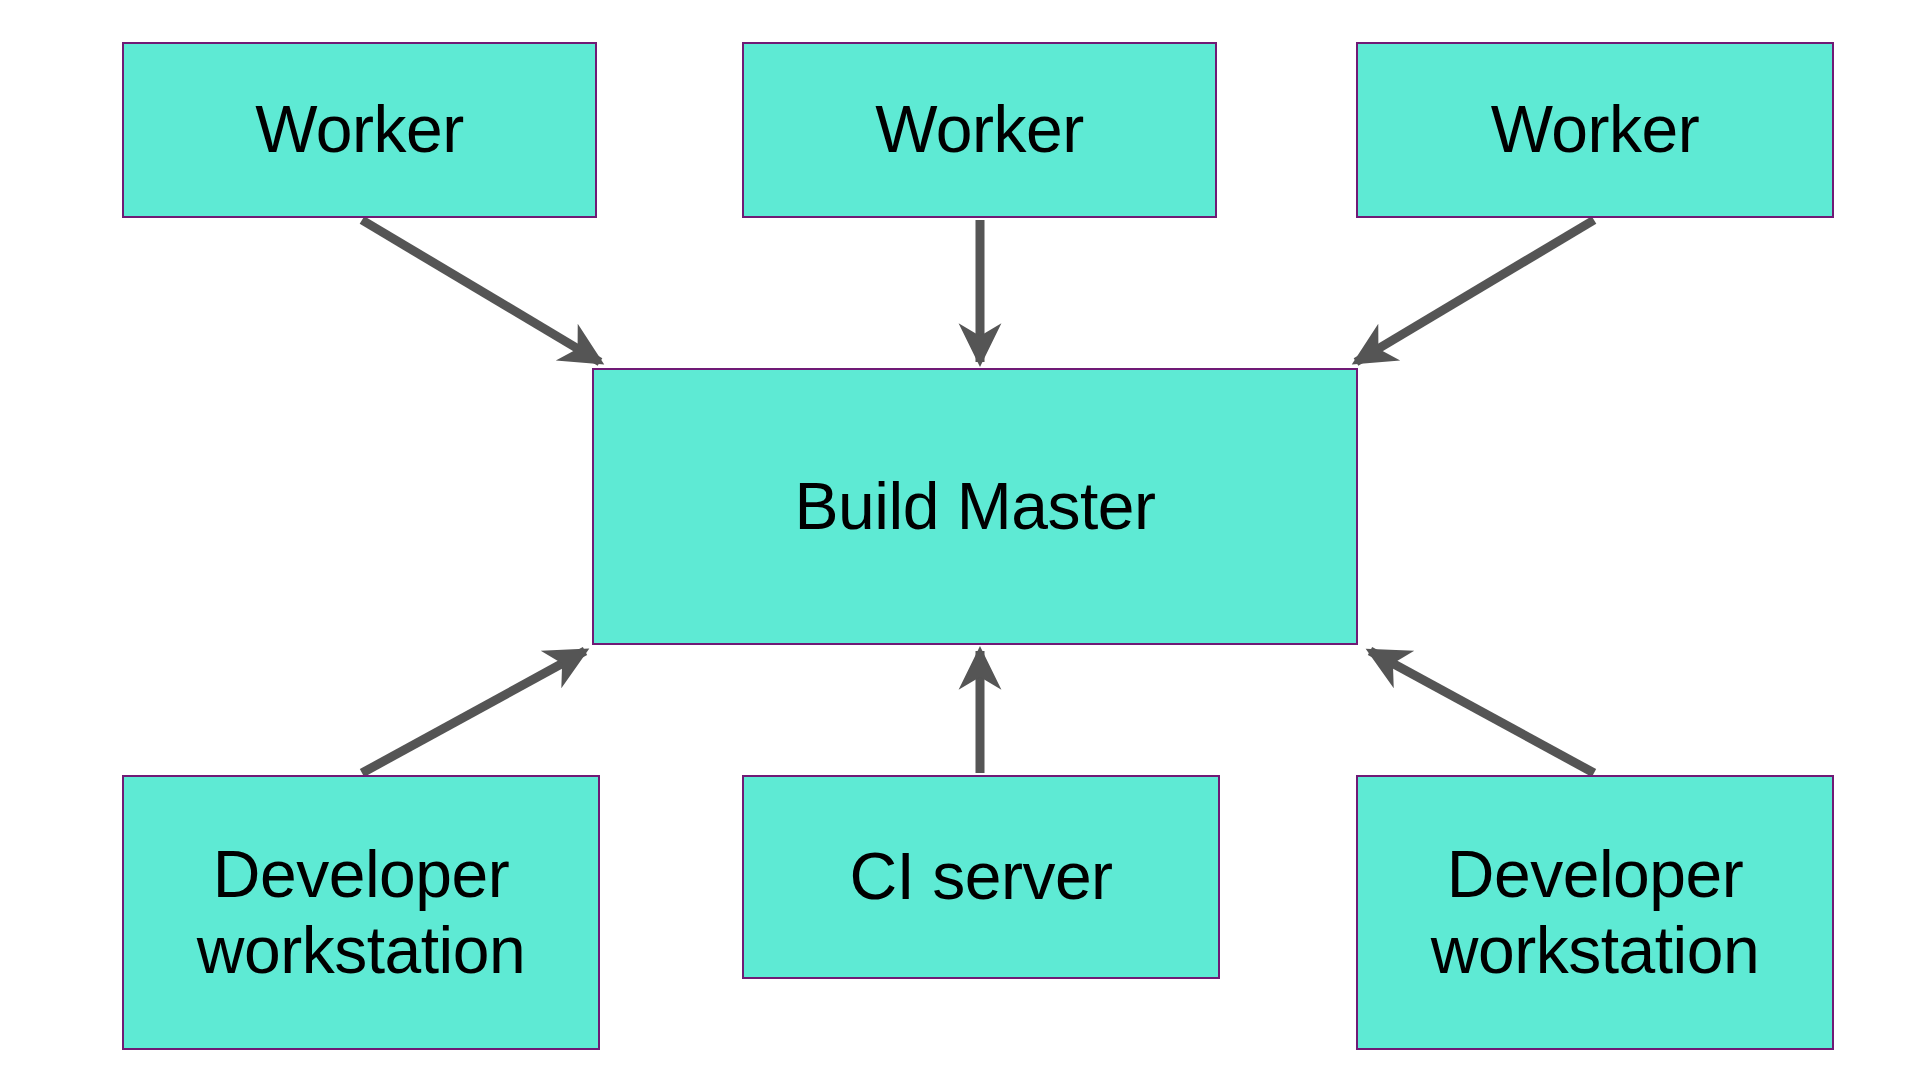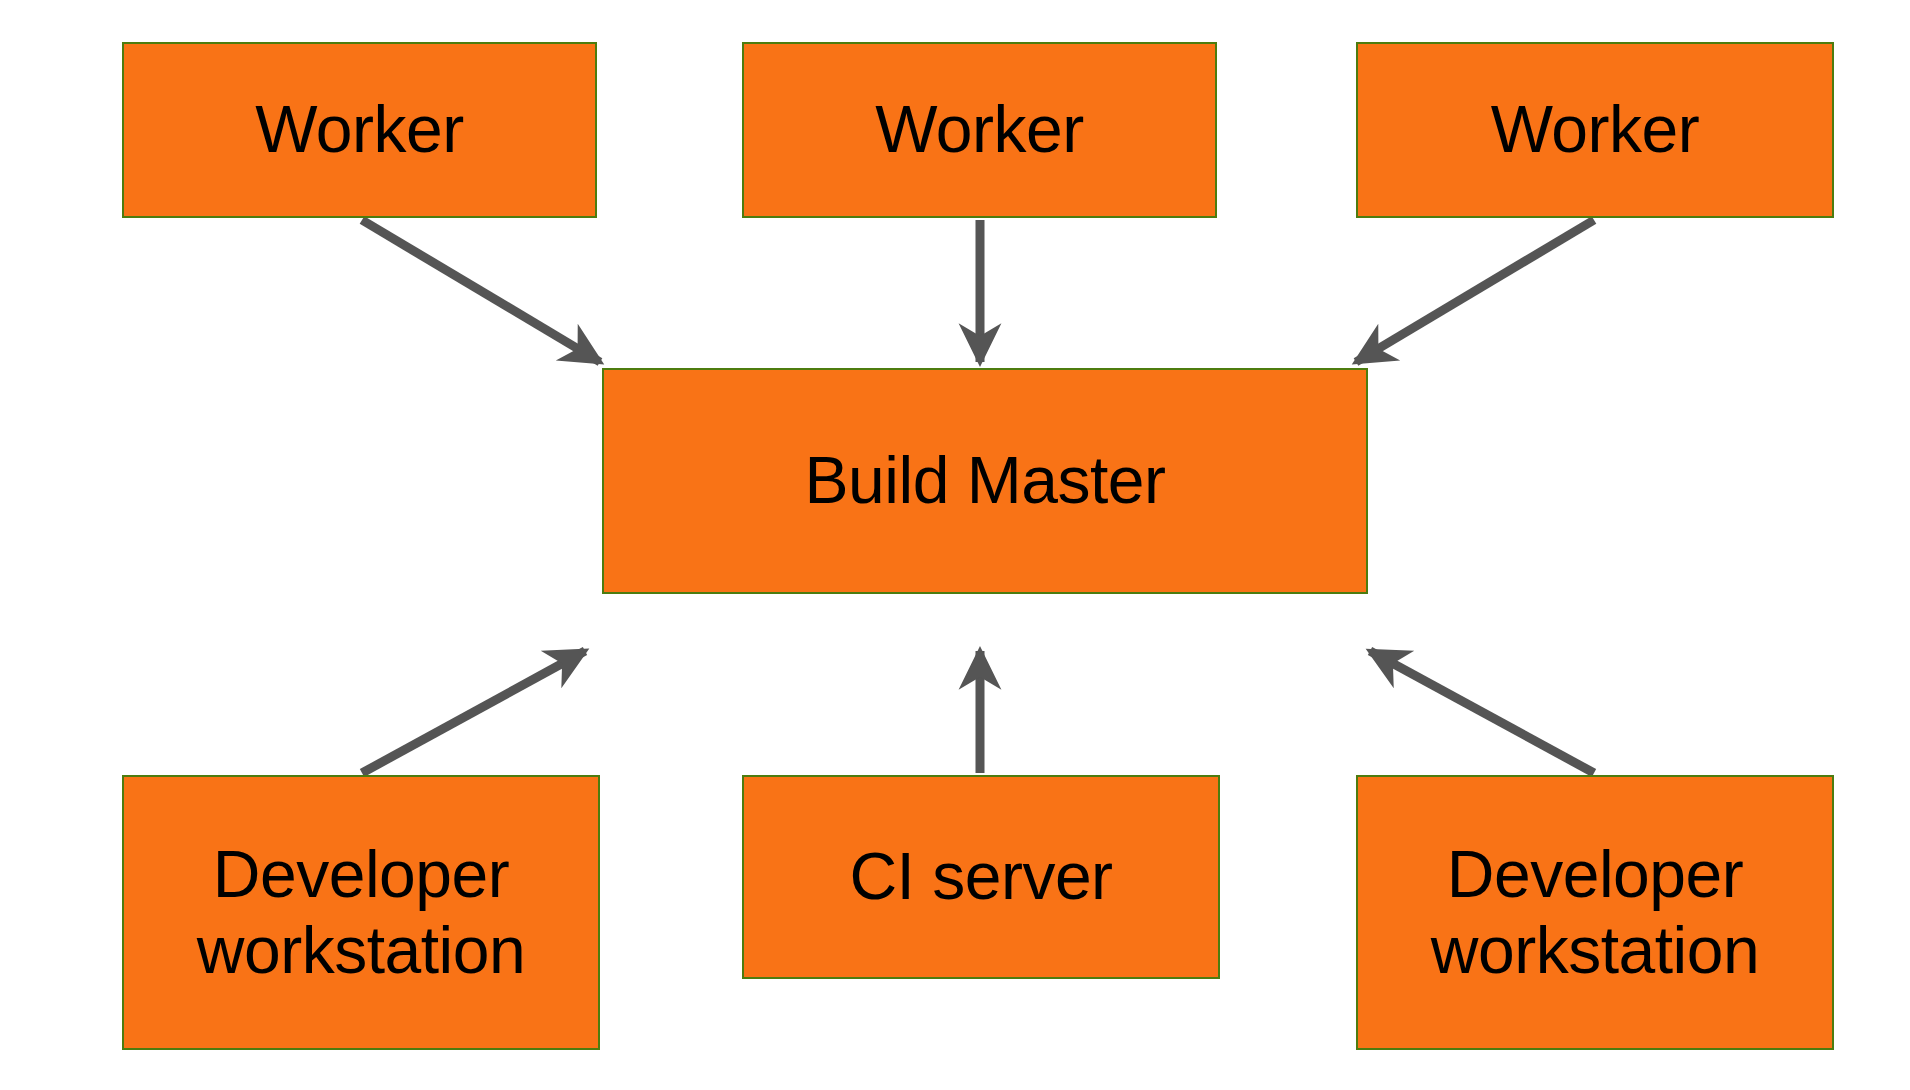--- a/index.html
+++ b/index.html
@@ -11,42 +11,42 @@
     position: relative;
     width: 1910px;
     height: 1090px;
     background: #ffffff;
     overflow: hidden;
     font-family: "Liberation Sans", sans-serif;
   }
   .node {
     position: absolute;
     box-sizing: border-box;
-    background: #f97316;
-    border: 2px solid #4d7c0f;
+    background: #5eead4;
+    border: 2px solid #701a75;
     display: flex;
     align-items: center;
     justify-content: center;
     text-align: center;
     color: #000000;
     font-weight: 400;
     line-height: 1.14;
     letter-spacing: -0.5px;
   }
   .node-label {
     display: block;
     white-space: pre-line;
     padding: 0 6px;
   }
   
   #node-worker-1 { left: 122px;  top: 42px;  width: 475px; height: 176px; font-size: 66px; }
   #node-worker-2 { left: 742px;  top: 42px;  width: 475px; height: 176px; font-size: 66px; }
   #node-worker-3 { left: 1356px; top: 42px;  width: 478px; height: 176px; font-size: 66px; }
   
-  #node-build-master { left: 592px; top: 368px; width: 766px; height: 226px; font-size: 66px; margin-left: 10px; }
+  #node-build-master { left: 592px; top: 368px; width: 766px; height: 277px; font-size: 66px; }
   
   #node-dev-left  { left: 122px;  top: 775px; width: 478px; height: 275px; font-size: 66px; }
   #node-ci-server { left: 742px;  top: 775px; width: 478px; height: 204px; font-size: 66px; }
   #node-dev-right { left: 1356px; top: 775px; width: 478px; height: 275px; font-size: 66px; }
 
   #edges {
     position: absolute;
     left: 0;
     top: 0;
     width: 1910px;

